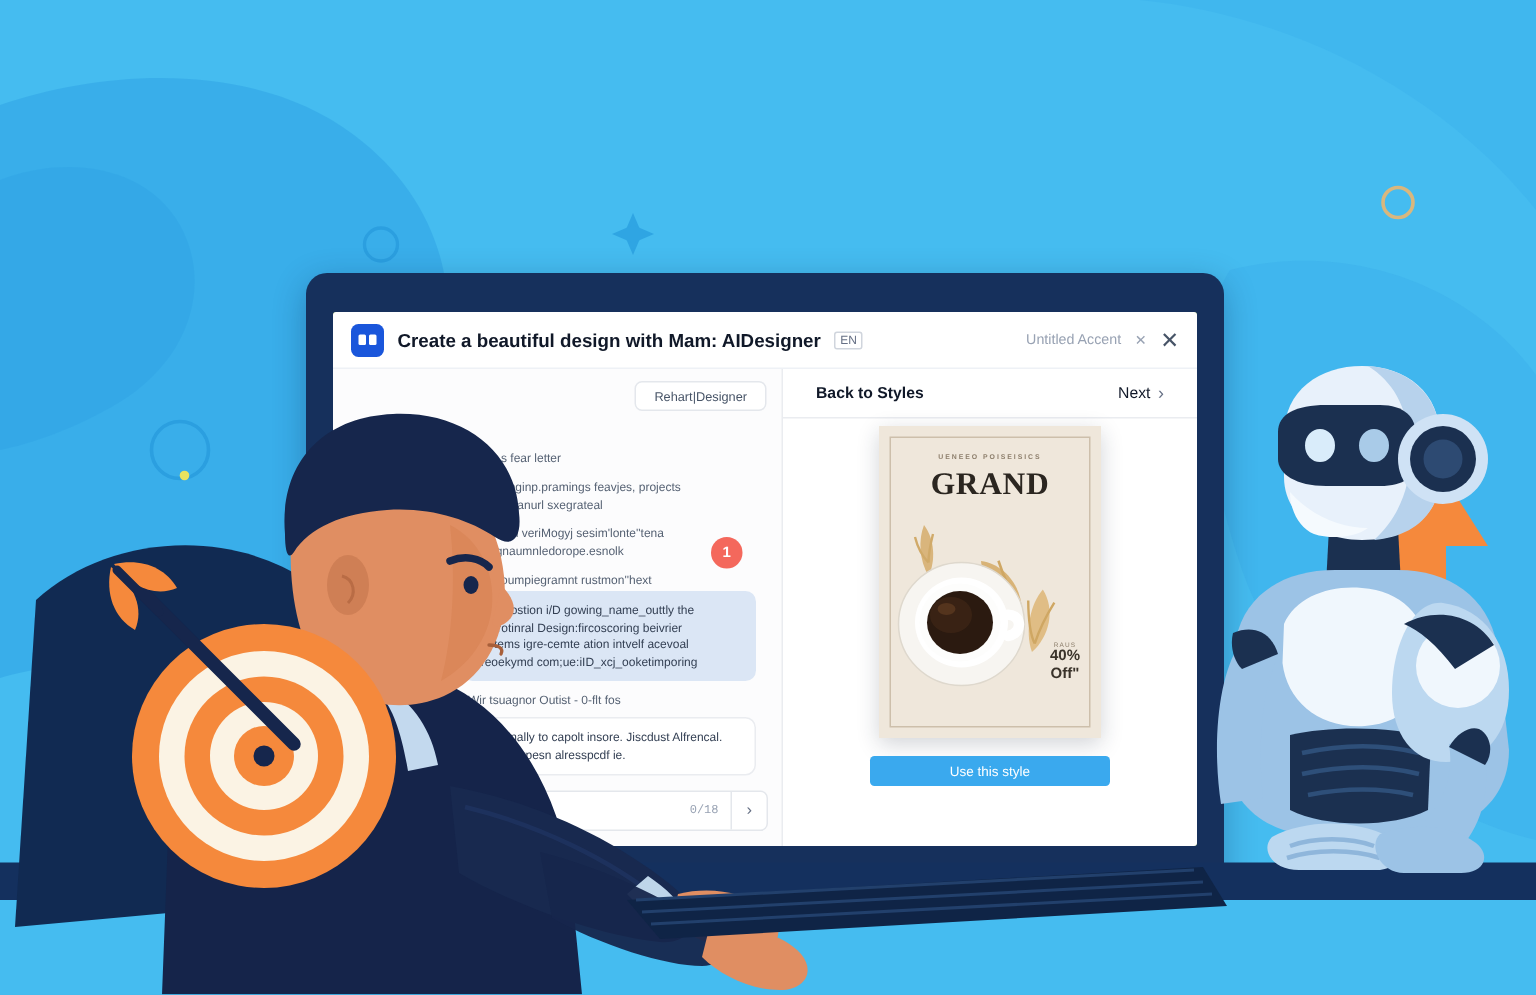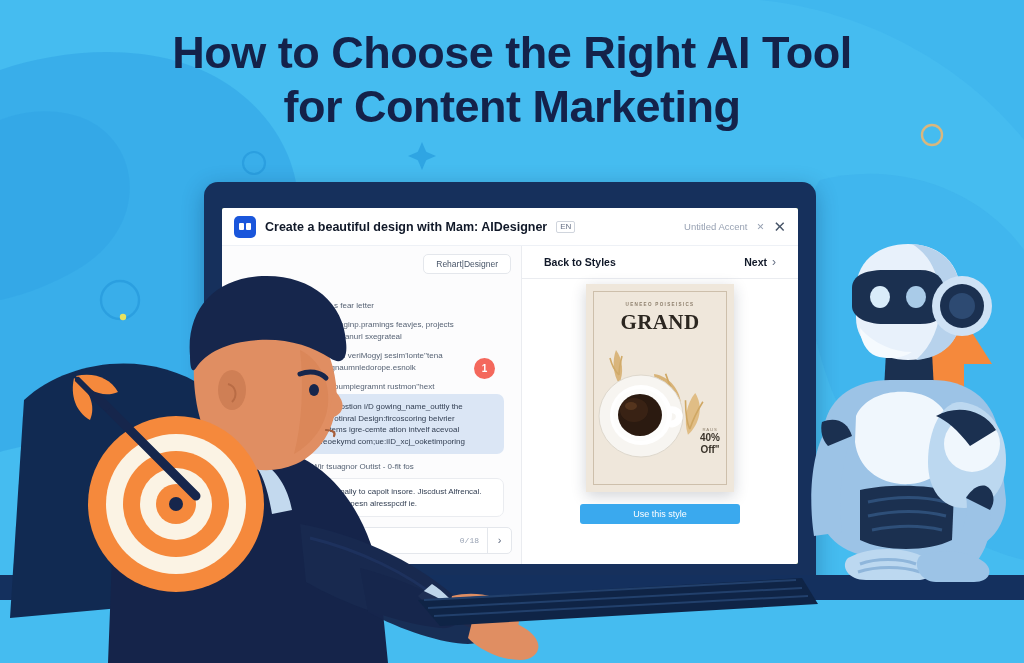--- a/index.html
+++ b/index.html
@@ -125,21 +125,21 @@
     font-size:11px; color:#667085;
   }
 
   
   #right-top {
     height:33px; display:flex; align-items:center; padding:0 22px;
     border-bottom:1px solid #eaecf0; background:#fff;
   }
   #back-styles { font-size:10.5px; font-weight:600; color:#101828; }
   #next-wrap { margin-left:auto; display:flex; align-items:center; gap:5px; }
-  #next-label { font-size:10.5px; font-weight:700; color:#101828; }
+  #next-label { font-size:10.5px; font-weight:400; color:#101828; }
   #next-chevron { font-size:12px; color:#667085; }
 
   #poster-wrap {
     position:absolute; left:0; right:0; top:38px;
     display:flex; justify-content:center;
   }
   #poster {
     width:148px; height:208px; background:#efe7db;
     box-shadow:0 4px 14px rgba(30,40,60,.20);
     position:relative; overflow:hidden;
@@ -196,24 +196,20 @@
     <circle cx="123" cy="317" r="3.2" fill="#e8e35f"></circle>
 
     <path d="M422,142 L428,156 L422,170 L416,156 Z" fill="#2fa5e3"></path>
     <path d="M408,156 L422,150 L436,156 L422,162 Z" fill="#2fa5e3"></path>
   </svg>
 
   <svg class="abs" style="left:880px; top:278px; width:120px; height:330px;" viewBox="0 0 120 330">
     <path d="M60,4 L112,86 L84,86 L84,330 L36,330 L36,86 L8,86 Z" fill="#f5893c"></path>
   </svg>
 
-  <h1 id="title">
-    <span class="l">How to Choose the Right AI Tool</span>
-    <span class="l">for Content Marketing</span>
-  </h1>
 
   <div id="monitor">
     <div id="screen">
 
       <div id="app-header">
         <div id="app-logo">
           <span class="sq">
               <i></i>
               <i></i>
             </span>

